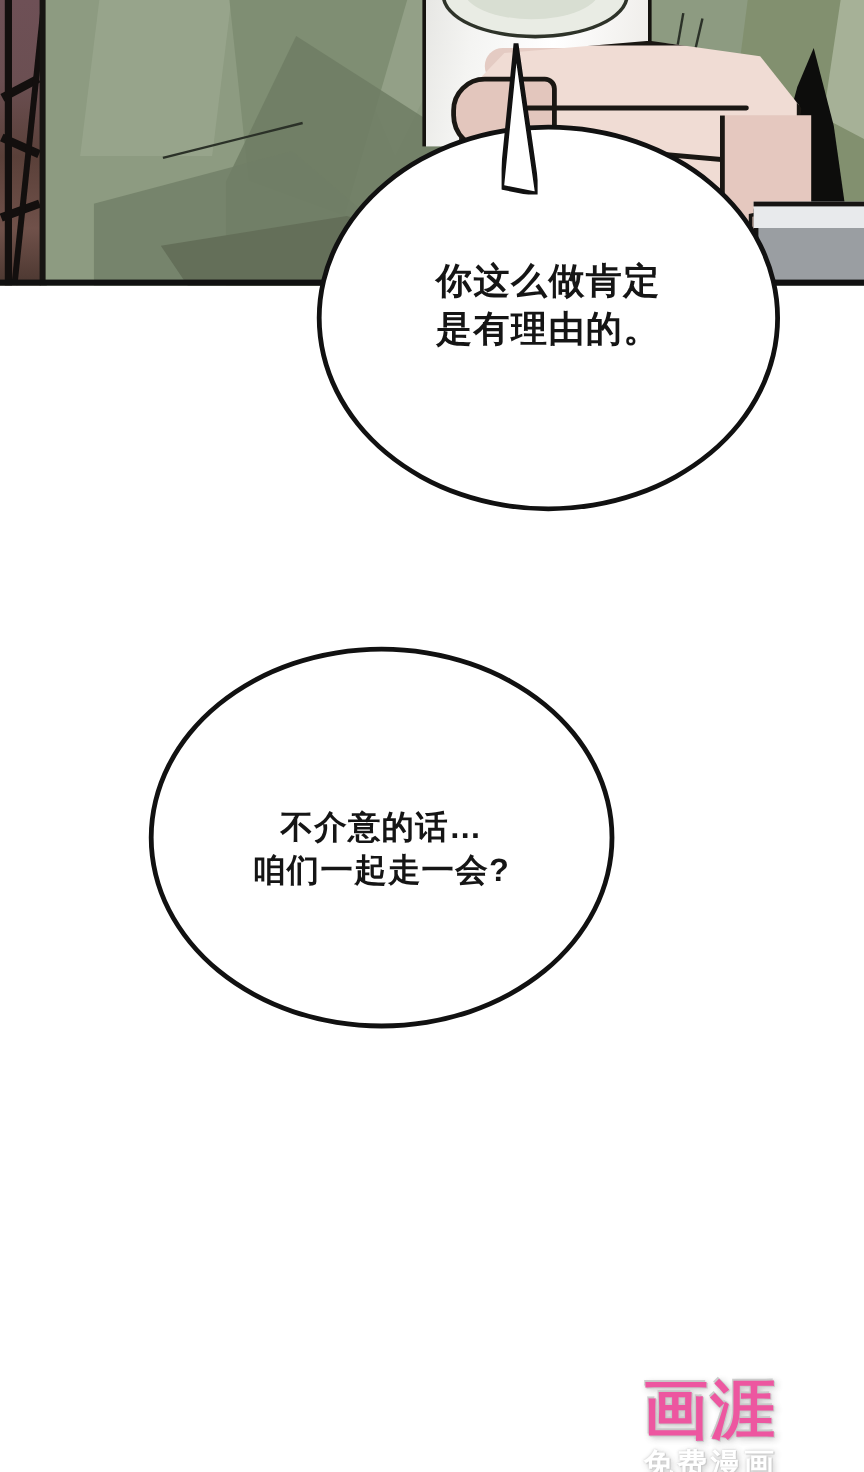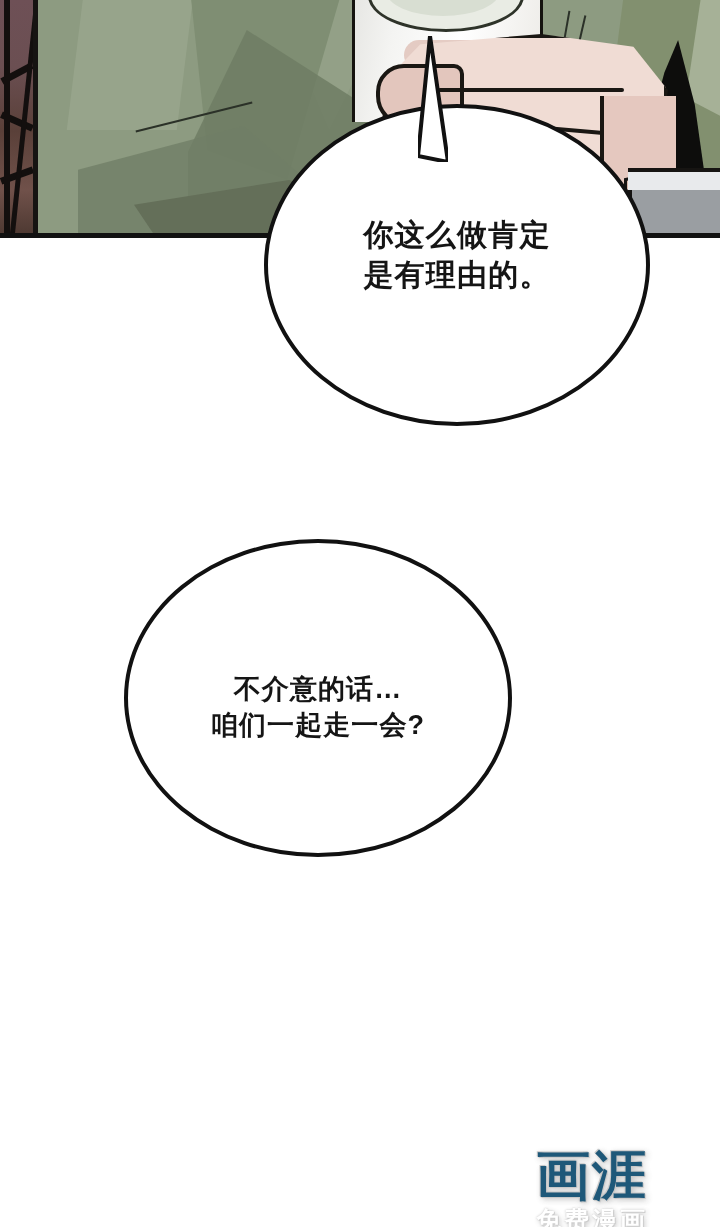--- a/index.html
+++ b/index.html
@@ -274,21 +274,21 @@
     left: 536px;
     top: 1148px;
     width: 184px;
     z-index: 30;
     text-align: left;
     user-select: none;
   }
   .watermark .wm-main {
     font-size: 54px;
     font-weight: 700;
-    color: #0c4a6e;
+    color: #ec4899;
     letter-spacing: 2px;
     line-height: 1;
     text-shadow:
       0 0 2px #b9b9b9,
       1px 1px 0 #c9c9c9,
       -1px -1px 0 #c9c9c9,
       2px 2px 6px rgba(120,120,120,.55);
     opacity: .92;
   }
   .watermark .wm-sub {

